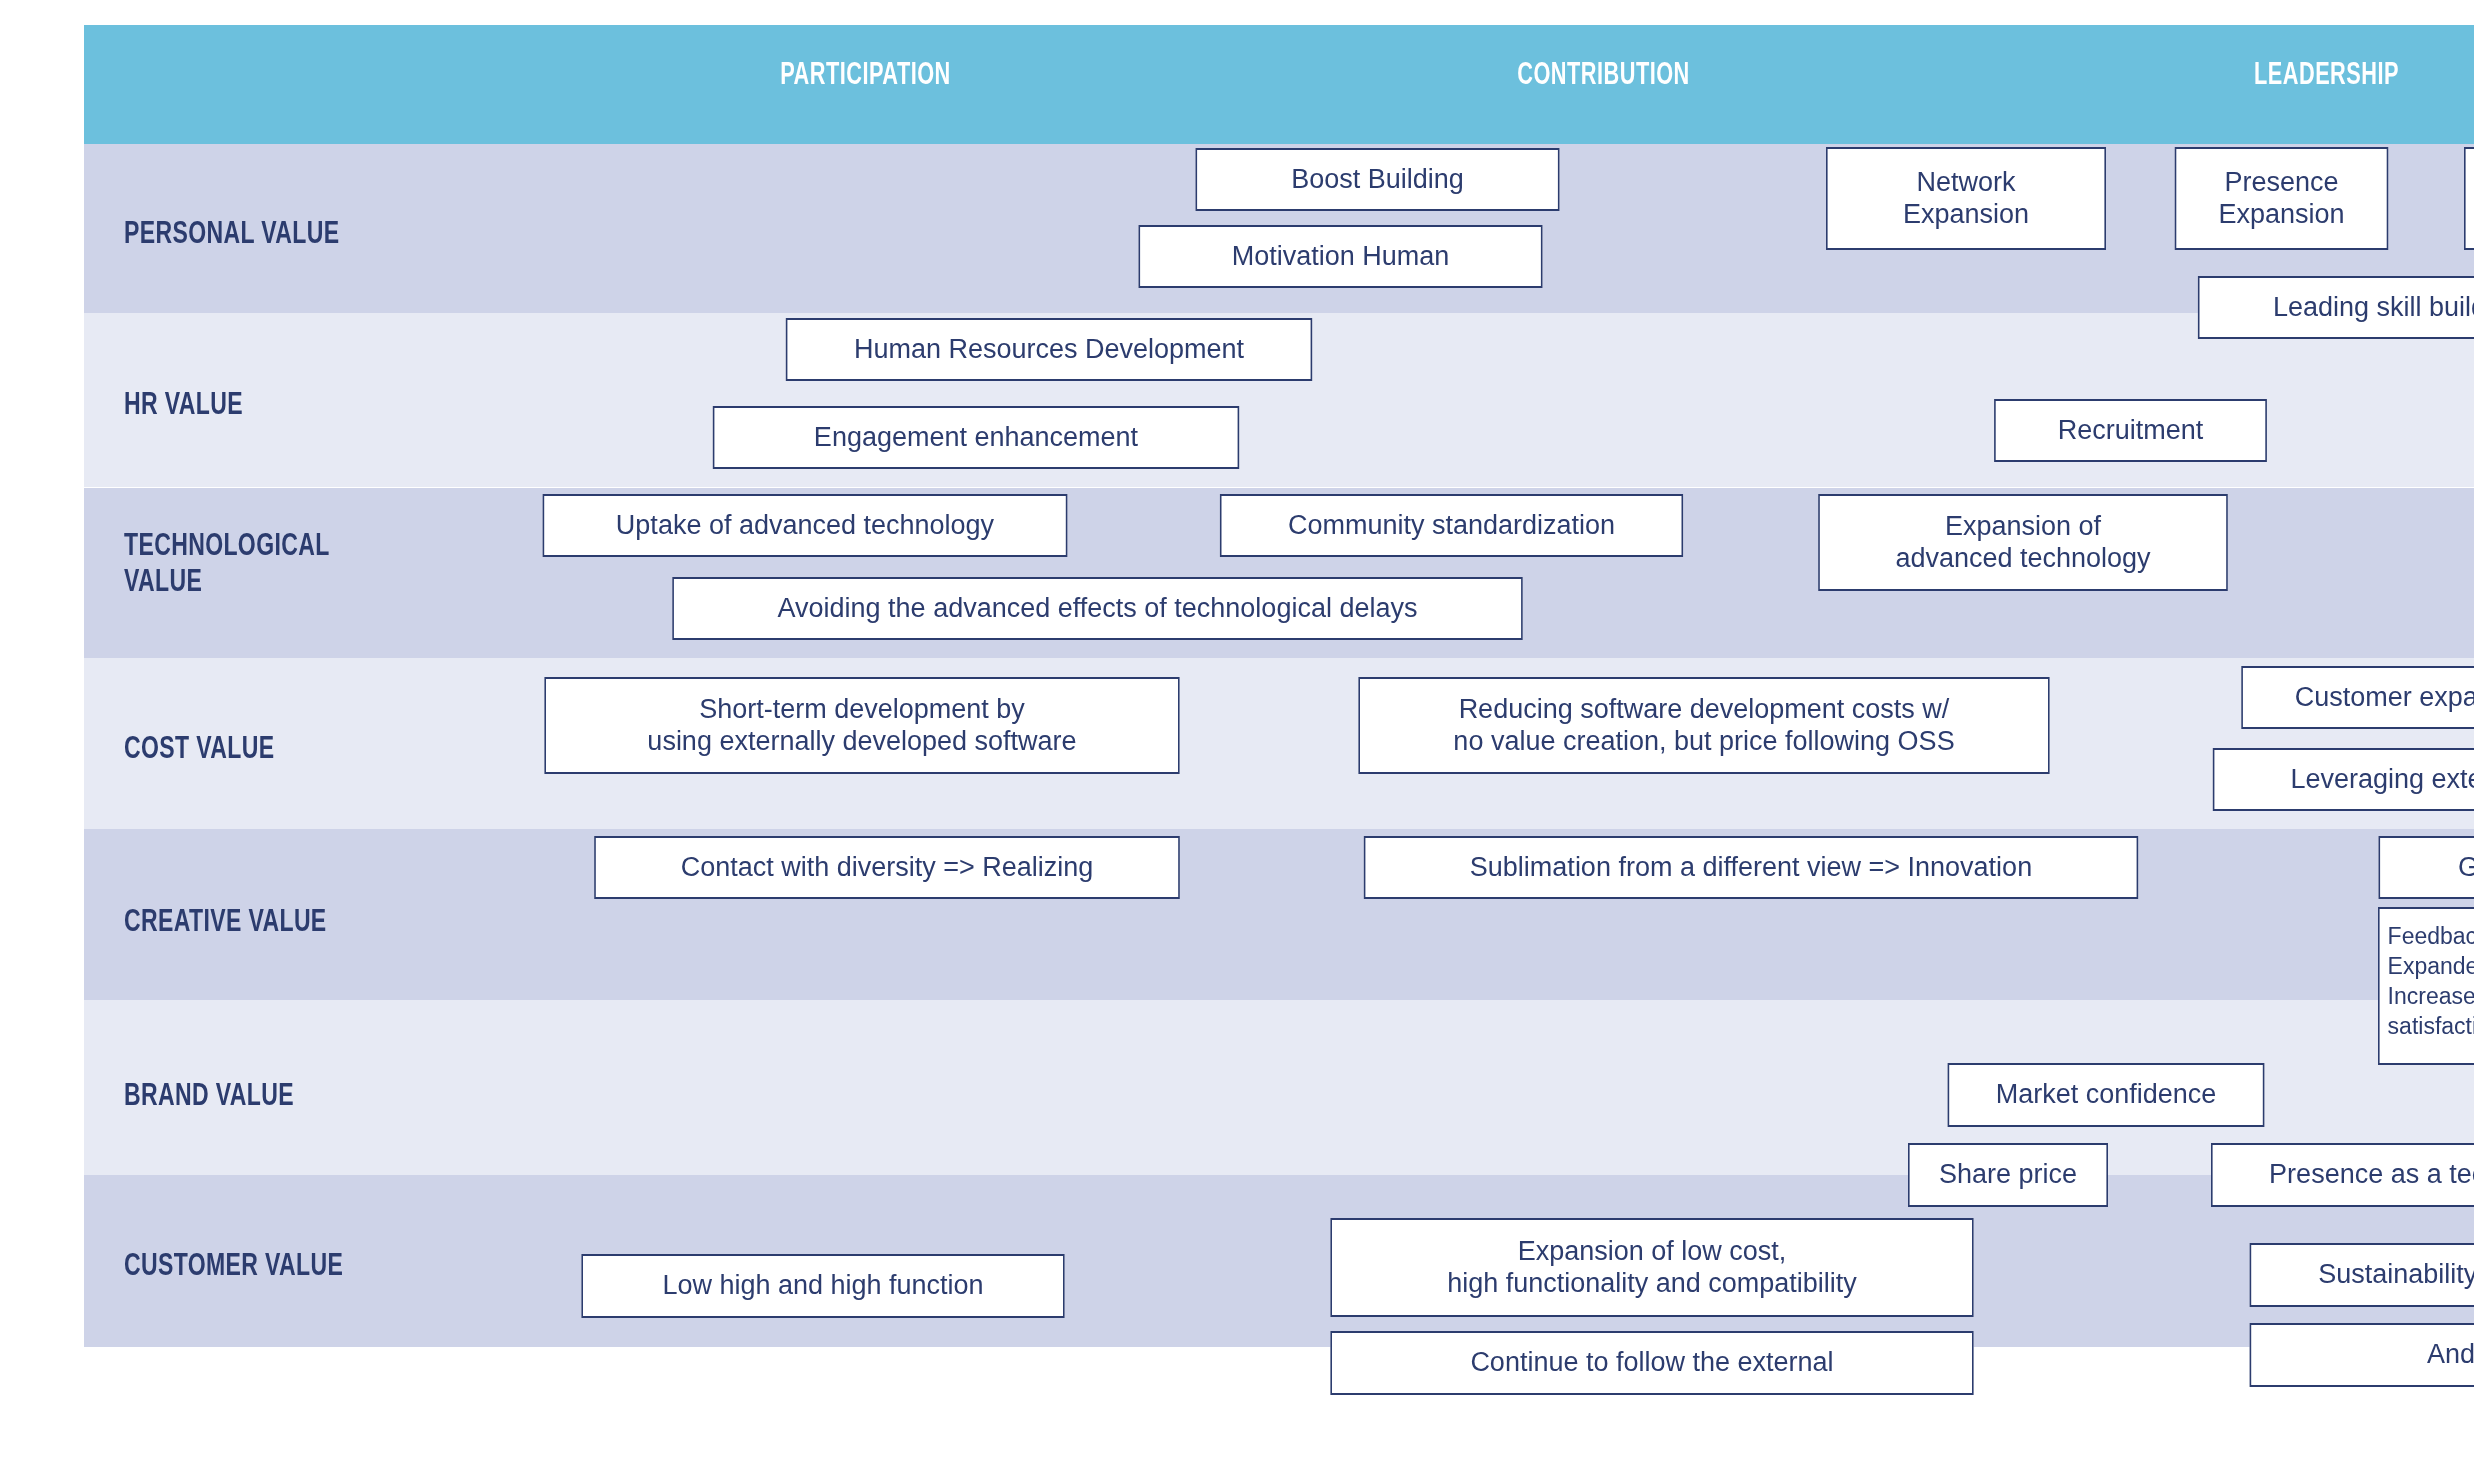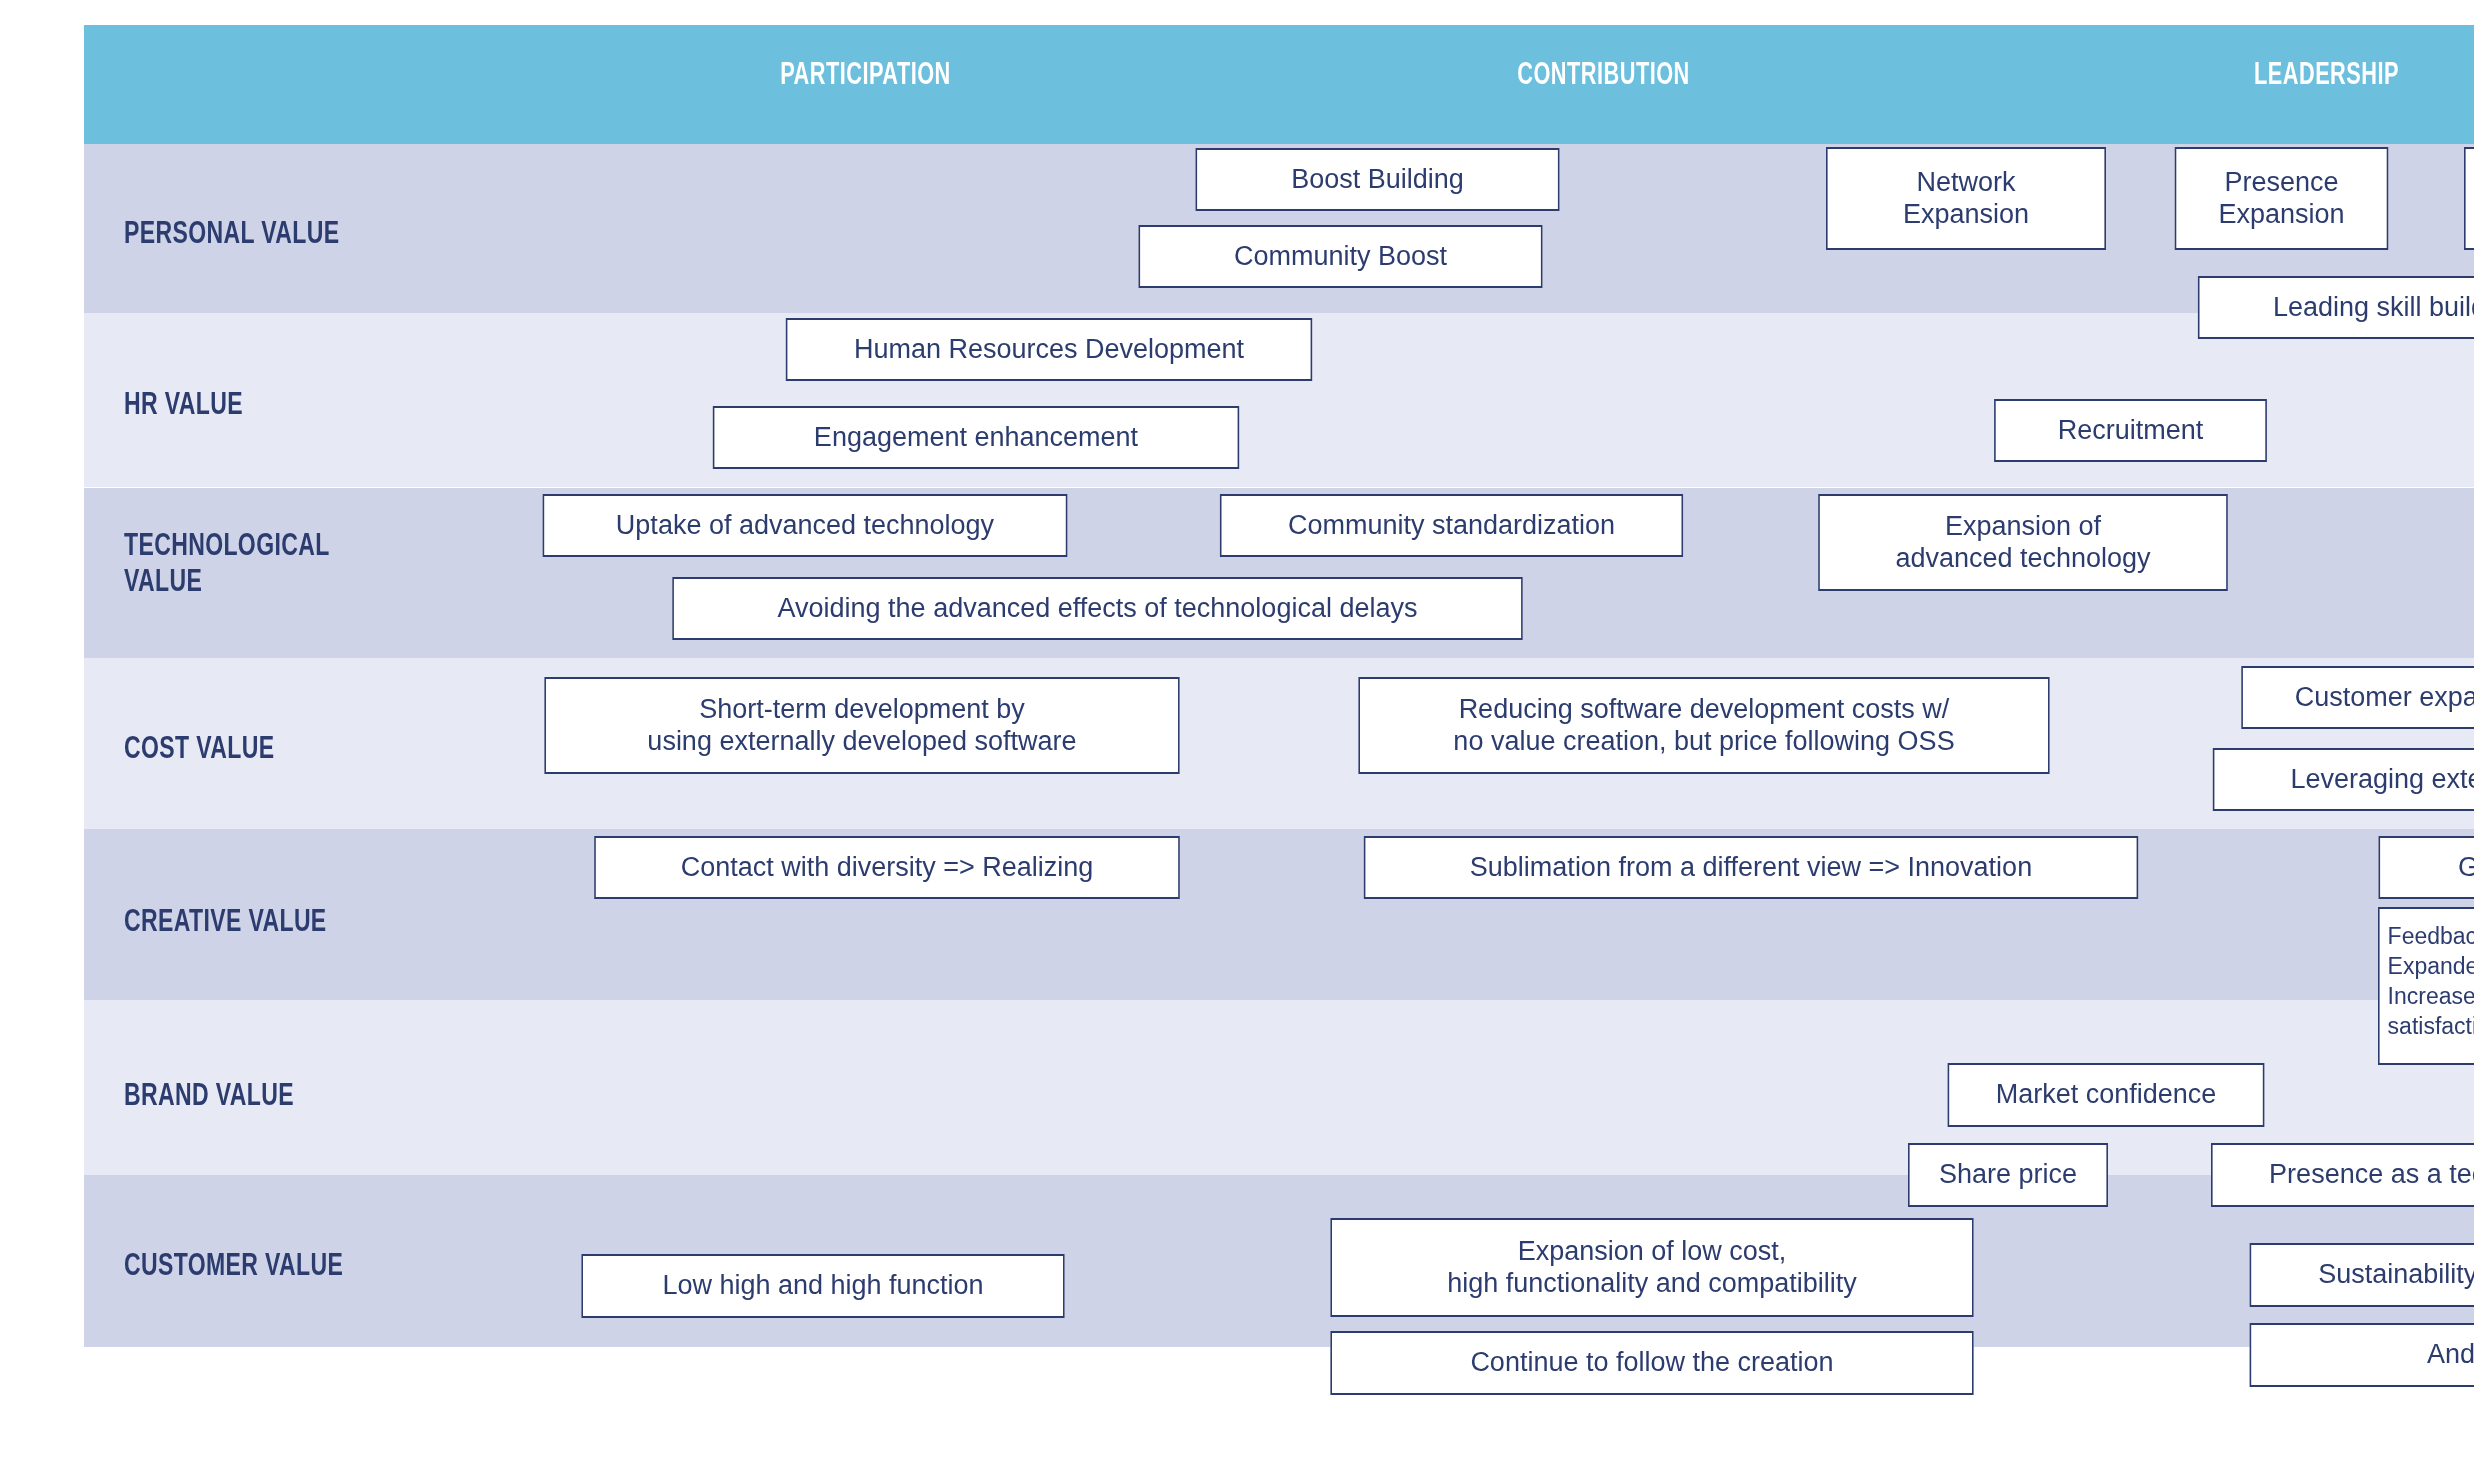--- a/index.html
+++ b/index.html
@@ -103,21 +103,21 @@
 VALUE</div>
   <div class="row-label" style="top:730px;">COST VALUE</div>
   <div class="row-label" style="top:903px;">CREATIVE VALUE</div>
   <div class="row-label" style="top:1077px;">BRAND VALUE</div>
   <div class="row-label" style="top:1247px;">CUSTOMER VALUE</div>
 
   <div class="box" style="left:1150px;top:148px;width:455px;height:63px;">
     <span class="inner">Boost Building</span></div>
 
   <div class="box" style="left:1088px;top:225px;width:505px;height:63px;">
-    <span class="inner">Community Boost</span></div>
+    <span class="inner">Motivation Human</span></div>
 
   <div class="box" style="left:1791px;top:147px;width:350px;height:103px;">
     <span class="inner">Network
 Expansion</span></div>
 
   <div class="box" style="left:2148px;top:147px;width:267px;height:103px;">
     <span class="inner">Presence
 Expansion</span></div>
 
   <div class="box" style="left:2424px;top:147px;width:400px;height:103px;">
@@ -188,21 +188,21 @@
     <span class="inner">Presence as a technology company</span></div>
 
   <div class="box" style="left:521px;top:1254px;width:604px;height:64px;">
     <span class="inner">Low high and high function</span></div>
 
   <div class="box" style="left:1250px;top:1218px;width:804px;height:99px;">
     <span class="inner">Expansion of low cost,
 high functionality and compatibility</span></div>
 
   <div class="box" style="left:1250px;top:1331px;width:804px;height:64px;">
-    <span class="inner">Continue to follow the creation</span></div>
+    <span class="inner">Continue to follow the external</span></div>
 
   <div class="box" style="left:2185px;top:1243px;width:646px;height:64px;">
     <span class="inner">Sustainability of service/product</span></div>
 
   <div class="box" style="left:2185px;top:1323px;width:646px;height:64px;">
     <span class="inner">And more???</span></div>
 
 </div>
 
 

